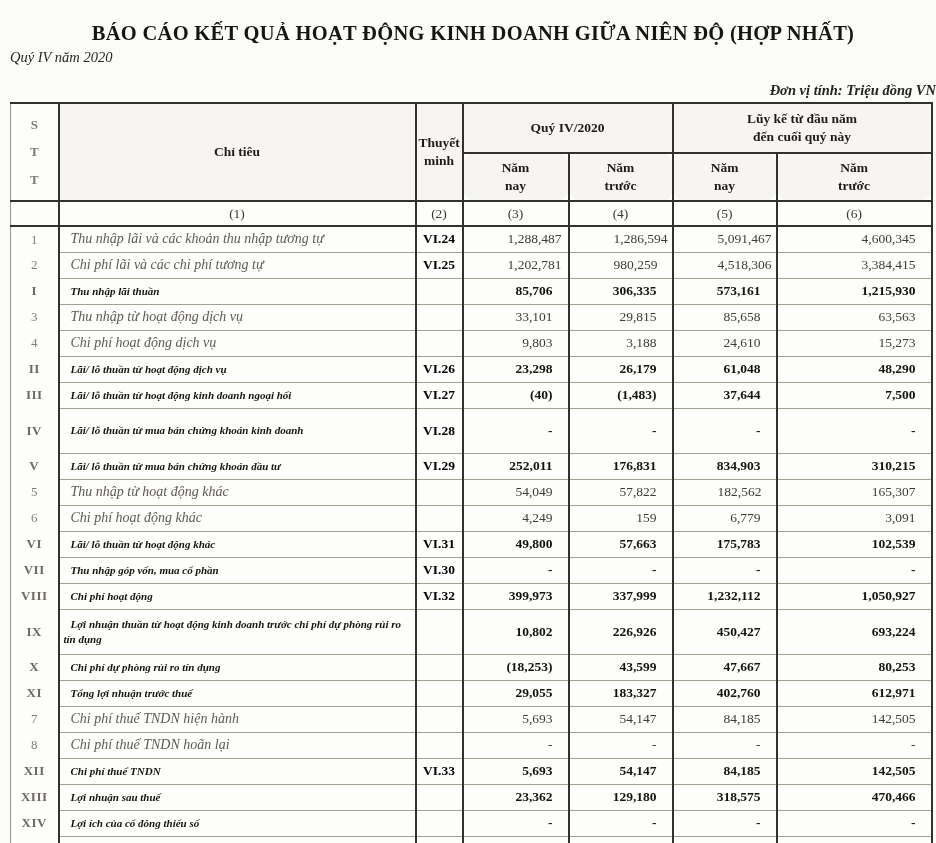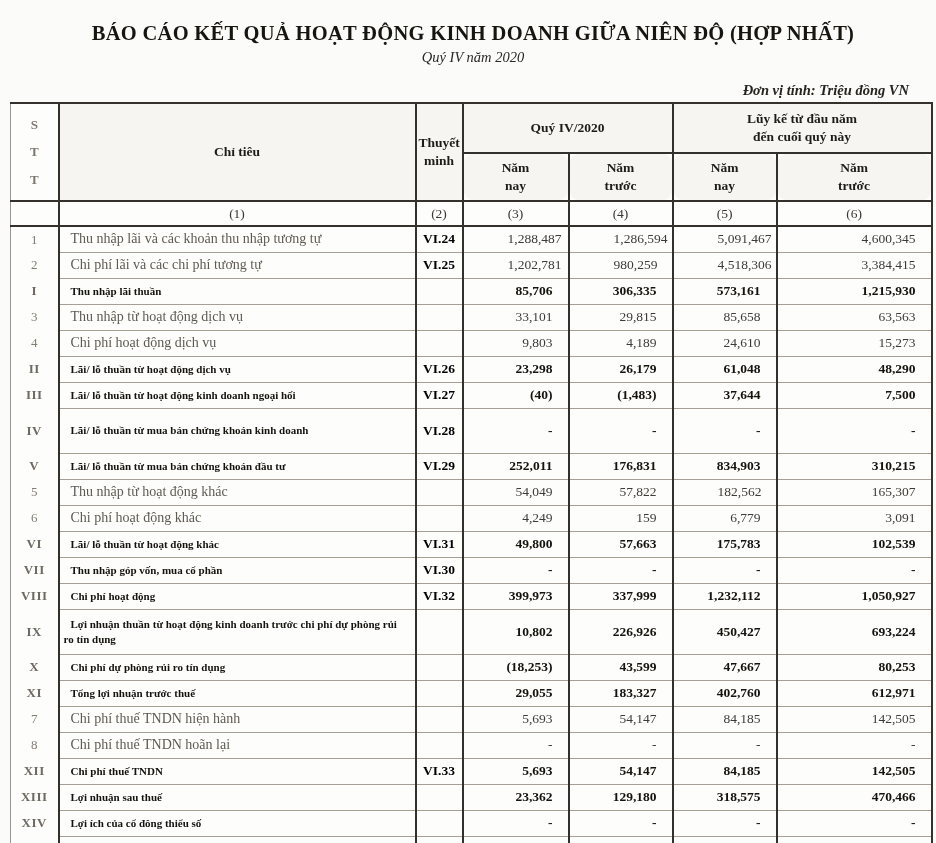--- a/index.html
+++ b/index.html
@@ -9,26 +9,26 @@
     font-family:"Liberation Serif","DejaVu Serif",serif;
     color:#1c1b19;
   }
   .page{padding:10px 0 0 10px;}
   .title{
     font-size:20.5px;font-weight:bold;text-align:center;
     margin:12px 0 4px 0;letter-spacing:.3px;white-space:nowrap;
     color:#17150f;
   }
   .subtitle{
-    text-align:center;font-style:italic;font-size:14.5px;
+    font-style:italic;font-size:14.5px;
     margin:0 0 16px 0;color:#2a2823;
   }
   .unit-note{
     text-align:right;font-style:italic;font-weight:bold;font-size:14.5px;
-    padding-right:27px;margin-bottom:3px;color:#26241f;
+    margin-bottom:3px;color:#26241f;
   }
   table.report{
     border-collapse:collapse;table-layout:fixed;width:921px;
     border:2px solid #34312c;border-left:1px solid #9b968c;
     background:#fdfdfb;
   }
   col.c-stt{width:48px;} col.c-label{width:357px;} col.c-note{width:47px;}
   col.c3{width:106px;} col.c4{width:104px;} col.c5{width:104px;} col.c6{width:155px;}
 
   thead th{
@@ -54,21 +54,21 @@
     border-left:2px solid #34312c;border-bottom:1px solid #a59f94;
     vertical-align:middle;font-size:14px;
   }
   tbody tr{height:26px;}
   tbody tr.tall{height:45px;}
   td.stt{
     border-left:none;border-bottom:none;border-right:2px solid #34312c;
     text-align:center;font-size:13px;color:#837e74;
   }
   tr.bold td.stt{color:#6e6a61;font-weight:bold;letter-spacing:.5px;}
-  td.label{padding:1px 6px 1px 4px;text-indent:7px;line-height:1.35;}
+  td.label{padding:1px 6px 1px 4px;text-indent:7px;line-height:1.35;font-style:italic;}
   td.note{text-align:center;font-weight:bold;font-size:13.5px;color:#000000;}
   td.num{text-align:right;padding-right:15px;font-size:13.5px;}
   tr.bold td.label,tr.bold td.num{font-weight:bold;color:#15130e;}
   tr.bold td.label{font-size:11px;}
   tr.regular td.label{color:#5e5a52;}
   tr.regular td.num{color:#3d3b36;padding-left:44px;}
 </style>
 </head>
 <body>
 
@@ -169,21 +169,21 @@
           <td class="num">33,101</td>
           <td class="num">29,815</td>
           <td class="num">85,658</td>
           <td class="num">63,563</td>
         </tr>
         <tr class="regular">
           <td class="stt">4</td>
           <td class="label">Chi phí hoạt động dịch vụ</td>
           <td class="note"></td>
           <td class="num">9,803</td>
-          <td class="num">4,189</td>
+          <td class="num">3,188</td>
           <td class="num">24,610</td>
           <td class="num">15,273</td>
         </tr>
         <tr class="bold">
           <td class="stt">II</td>
           <td class="label">Lãi/ lỗ thuần từ hoạt động dịch vụ</td>
           <td class="note">VI.26</td>
           <td class="num">23,298</td>
           <td class="num">26,179</td>
           <td class="num">61,048</td>

